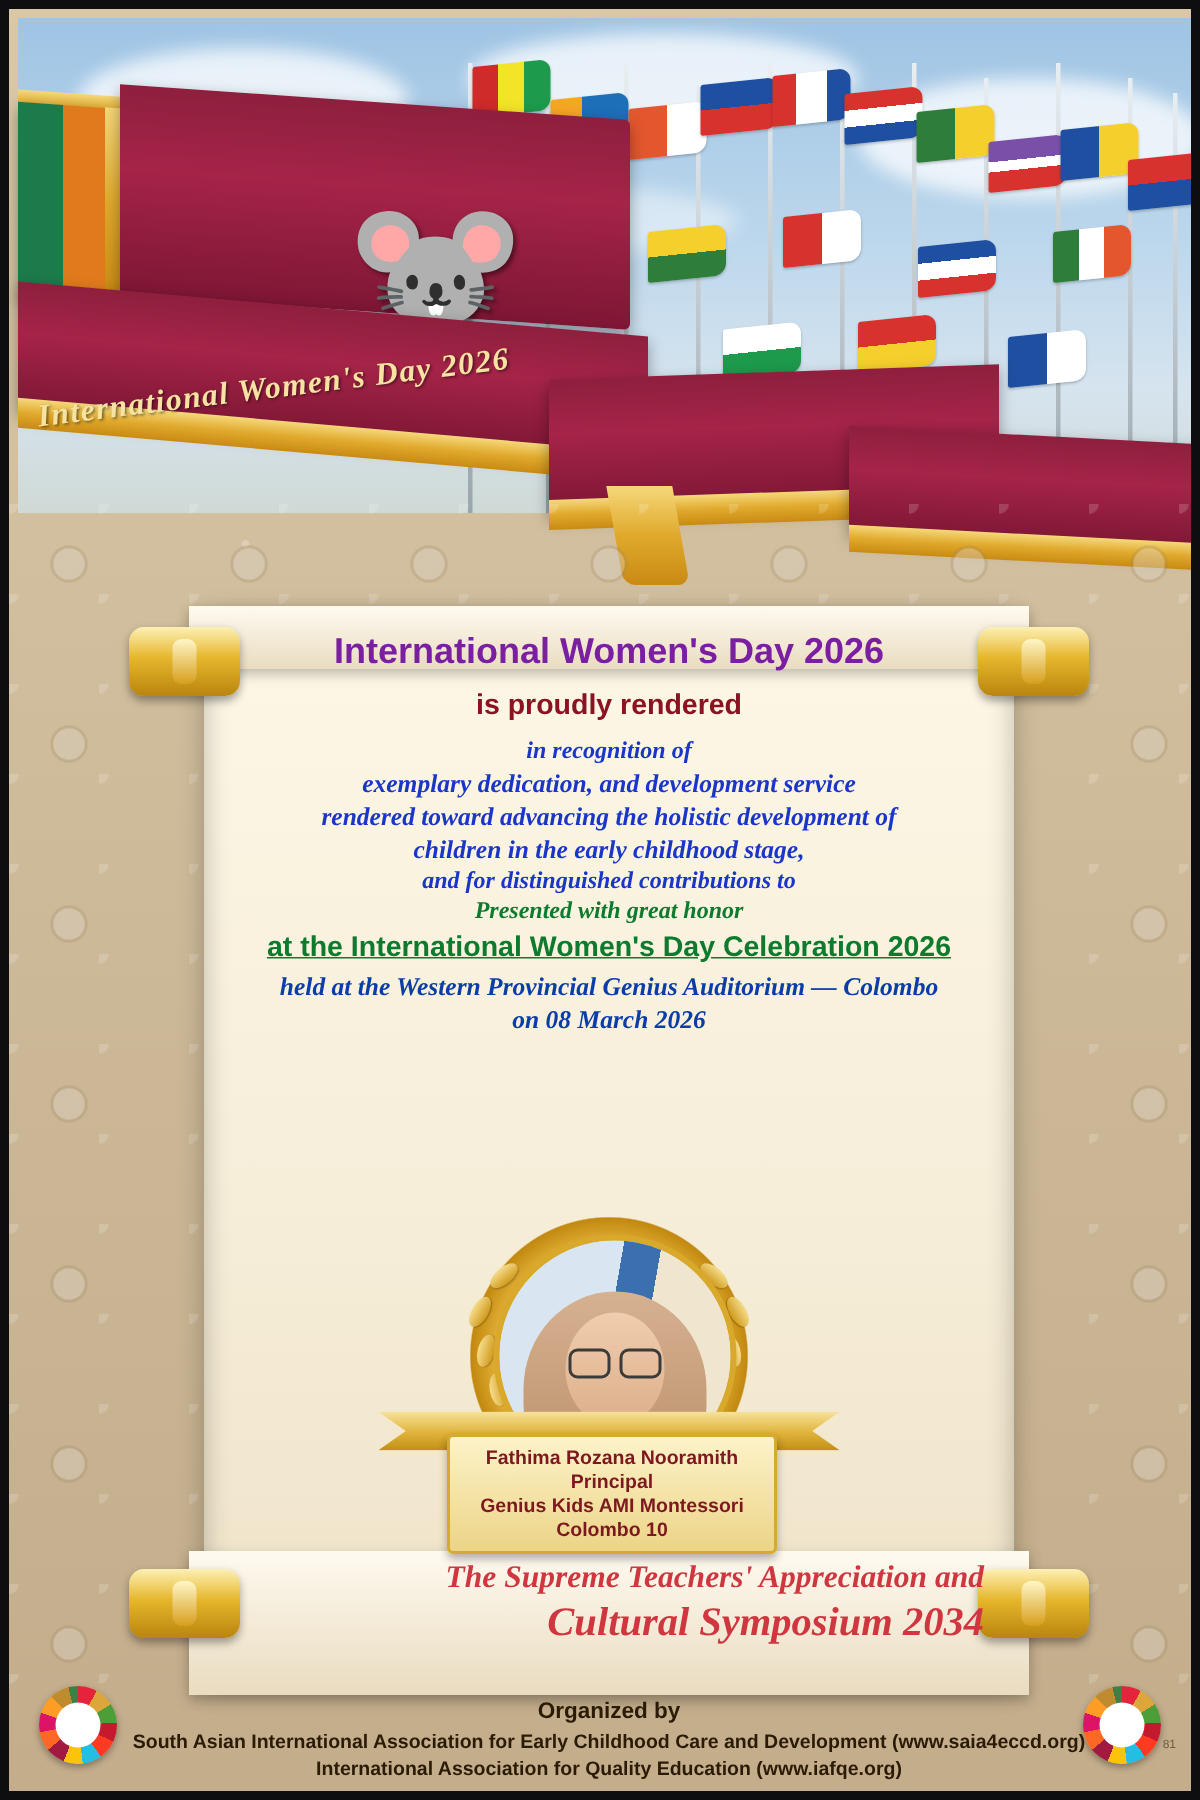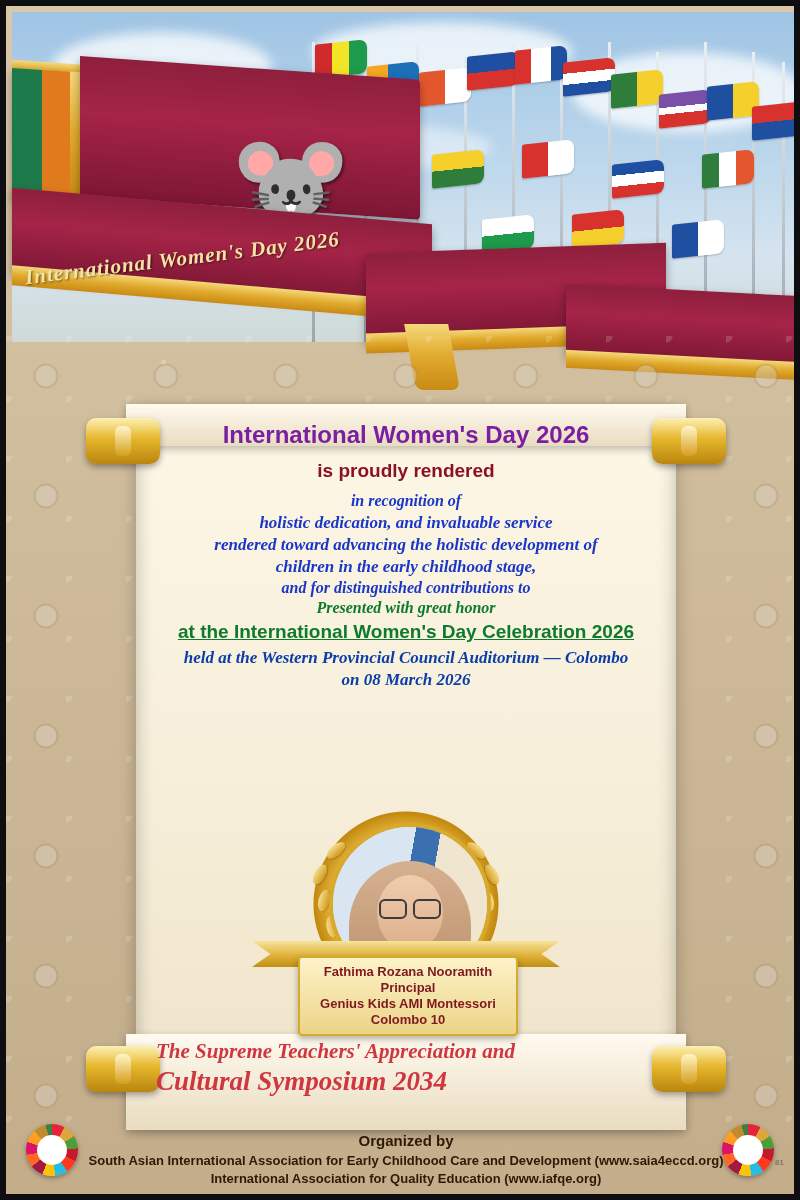--- a/index.html
+++ b/index.html
@@ -180,21 +180,21 @@
   .name-plate{
     position:absolute;left:292px;top:950px;width:216px;height:76px;
     background:linear-gradient(#fdf3c9,#ecd487);
     border:2px solid #d4ab2e;border-radius:4px;
     box-shadow:0 3px 6px rgba(0,0,0,.3);
     display:flex;flex-direction:column;justify-content:center;align-items:center;
     color:#7e1820;font-weight:bold;font-size:13px;line-height:1.22;
   }
   
   .bottom-script{
-    position:absolute;left:150px;top:1033px;width:500px;text-align:left;
+    position:absolute;left:150px;top:1033px;width:500px;text-align:right;
     font-family:"Liberation Serif",serif;font-style:italic;font-weight:bold;
     color:#d0363f;
   }
   .bs1{font-size:21px;}
   .bs2{font-size:27px;margin-top:2px;}
   
   .footer{
     position:absolute;left:0;bottom:8px;width:800px;text-align:center;
     color:#2b1a05;
   }
@@ -295,28 +295,28 @@
     <div class="knob"></div>
     <div class="knob"></div>
   </div>
 
   <div class="cert">
     <div class="t-title">International Women's Day 2026</div>
 
     <div class="t-award" style="margin-bottom:8px;">is proudly rendered</div>
 
     <div class="t-ital s17">in recognition of</div>
-    <div class="t-ital s18">holistic dedication, and invaluable service</div>
+    <div class="t-ital s18">exemplary dedication, and development service</div>
     <div class="t-ital s18">rendered toward advancing the holistic development of</div>
     <div class="t-ital s18">children in the early childhood stage,</div>
     <div class="t-ital s17">and for distinguished contributions to</div>
 
     <div class="t-honor">Presented with great honor</div>
     <div class="t-celebration" style="margin-top:4px;text-decoration:underline;">at the International Women's Day Celebration 2026</div>
-    <div class="t-venue" style="margin-top:4px;">held at the Western Provincial Council Auditorium — Colombo</div>
+    <div class="t-venue" style="margin-top:4px;">held at the Western Provincial Genius Auditorium — Colombo</div>
     <div class="t-venue">on 08 March 2026</div>
   </div>
 
   <div class="medal">
     <div class="wreath"></div>
     <div class="leaf" style="left:8px;top:70px;transform:rotate(-60deg);"></div>
     <div class="leaf" style="left:12px;top:96px;transform:rotate(-75deg);"></div>
     <div class="leaf" style="left:20px;top:122px;transform:rotate(-100deg);"></div>
     <div class="leaf" style="left:34px;top:146px;transform:rotate(-120deg);"></div>
     <div class="leaf" style="left:56px;top:166px;transform:rotate(-145deg);"></div>

